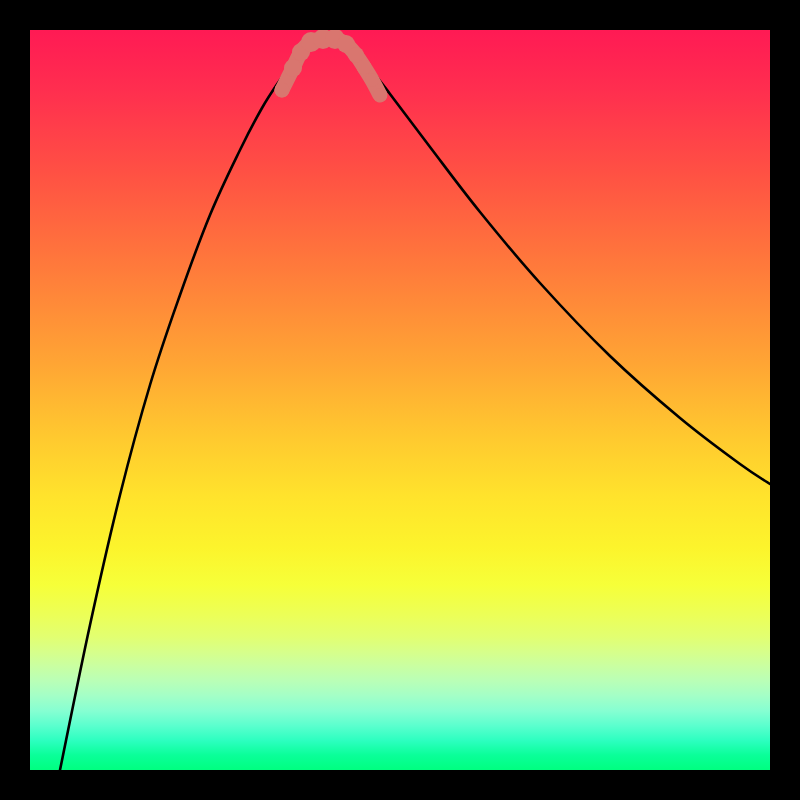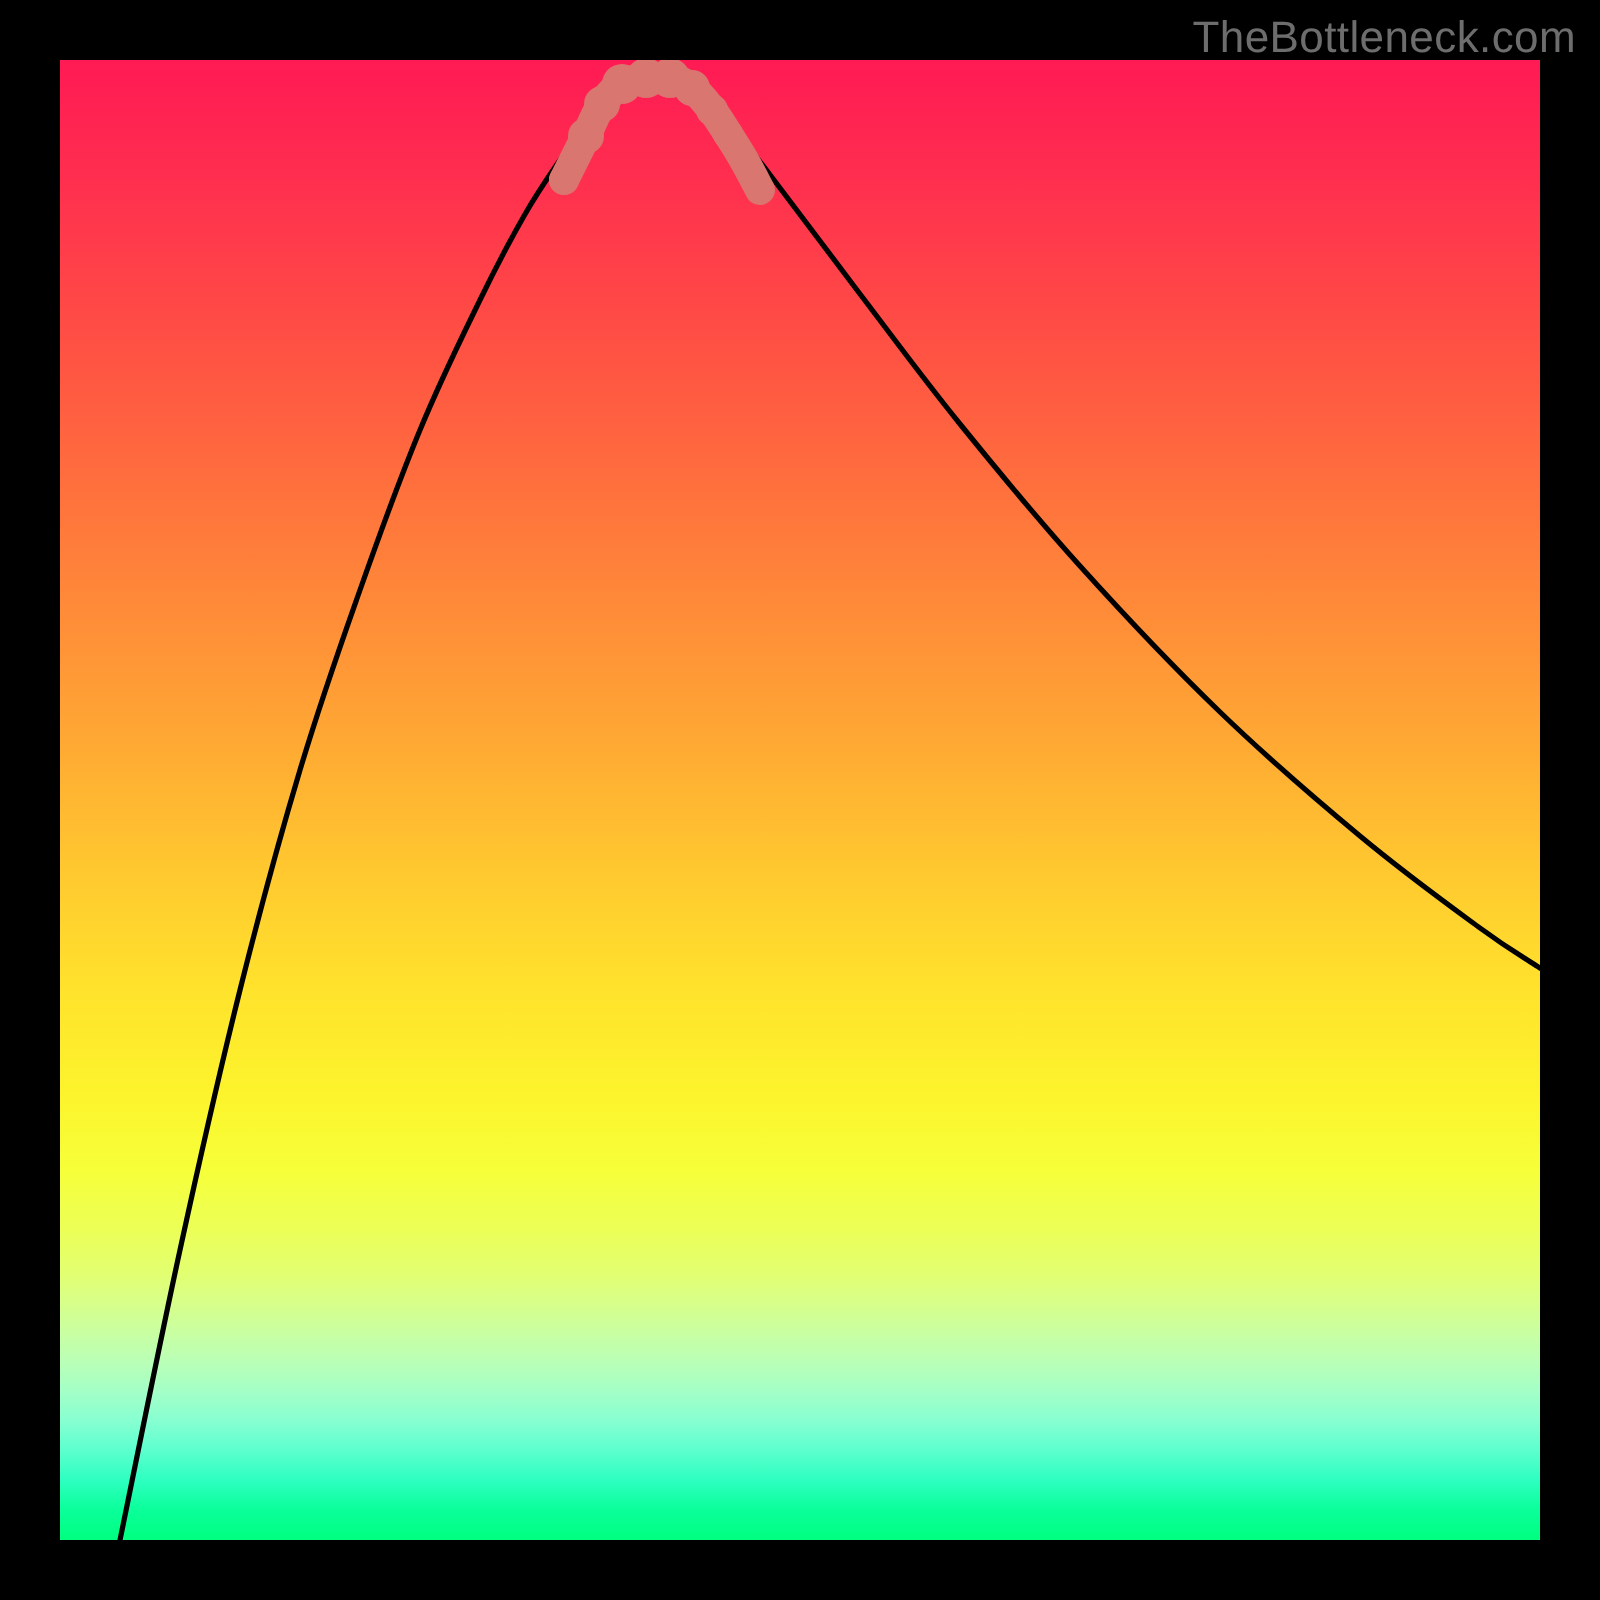--- a/index.html
+++ b/index.html
@@ -62,21 +62,20 @@
     font-size: 22px;
     font-weight: 400;
     letter-spacing: 0.2px;
   }
 </style>
 </head>
 <body>
 
 <div class="frame">
 
-  <div class="watermark">TheBottleneck.com</div>
 
   <div class="plot-area">
     <svg class="curve-svg" viewBox="0 0 740 740" preserveAspectRatio="none">
       <path id="left-curve-path" fill="none" stroke-width="2.6" stroke-linecap="round" d="M 30 740 C 35.4 713.9, 49.2 644.5, 60 595 C 70.8 545.5, 79.2 508.2, 90 465 C 100.8 421.8, 109.2 391, 120 355 C 130.8 319, 139.2 295.6, 150 265 C 160.8 234.4, 169.2 211.1, 180 185 C 190.8 158.9, 200.64 139.26, 210 120 C 219.36 100.74000000000001, 224.8 90.6, 232 78 C 239.2 65.4, 244.6 57.92, 250 50 C 255.4 42.08, 258.04 39.04, 262 34 C 265.96 28.96, 269.12 25.42, 272 22 C 274.88 18.58, 275.84 17.16, 278 15 C 280.16 12.84, 282.92 10.9, 284 10" stroke="#000000"></path>
       <path id="right-curve-path" fill="none" stroke-width="2.6" stroke-linecap="round" d="M 316 10 C 317.62 11.8, 320.68 14.96, 325 20 C 329.32 25.04, 333.7 30.08, 340 38 C 346.3 45.92, 349.2 49.78, 360 64 C 370.8 78.22, 383.8 95.76, 400 117 C 416.2 138.24, 430.2 157.52, 450 182 C 469.8 206.48, 486.6 227.07999999999993, 510 252.99999999999994 C 533.4 278.91999999999996, 554.8 301.70000000000005, 580 326.00000000000006 C 605.2 350.30000000000007, 626.6 368.56, 650 388 C 673.4 407.44, 693.8 422.12, 710 434 C 726.2 445.88, 734.6 450.4, 740 454" stroke="#000000"></path>
       <path id="marker-connector" fill="none" stroke-width="15" stroke-linecap="round" stroke-linejoin="round" d="M 252 60 C 253.98 56.04, 259.58 44.84, 263 38 C 266.42 31.16, 267.76 26.68, 271 22 C 274.24 17.32, 277.04 14.34, 281 12 C 284.96 9.66, 288.68 9.54, 293 9 C 297.32 8.46, 300.86 8.1, 305 9 C 309.14 9.9, 312.22 11.120000000000001, 316 14 C 319.78 16.88, 322.76 20.86, 326 25 C 329.24 29.14, 331.12 32.5, 334 37 C 336.88 41.5, 339.12 44.96, 342 50 C 344.88 55.04, 348.56 62.3, 350 65" stroke="#d9766f"></path>
       <g id="markers-group">
           <circle cx="252" cy="60" r="7.5" fill="#d9766f"></circle>
           <circle cx="263" cy="38" r="9" fill="#d9766f"></circle>
           <circle cx="271" cy="22" r="9" fill="#d9766f"></circle>

